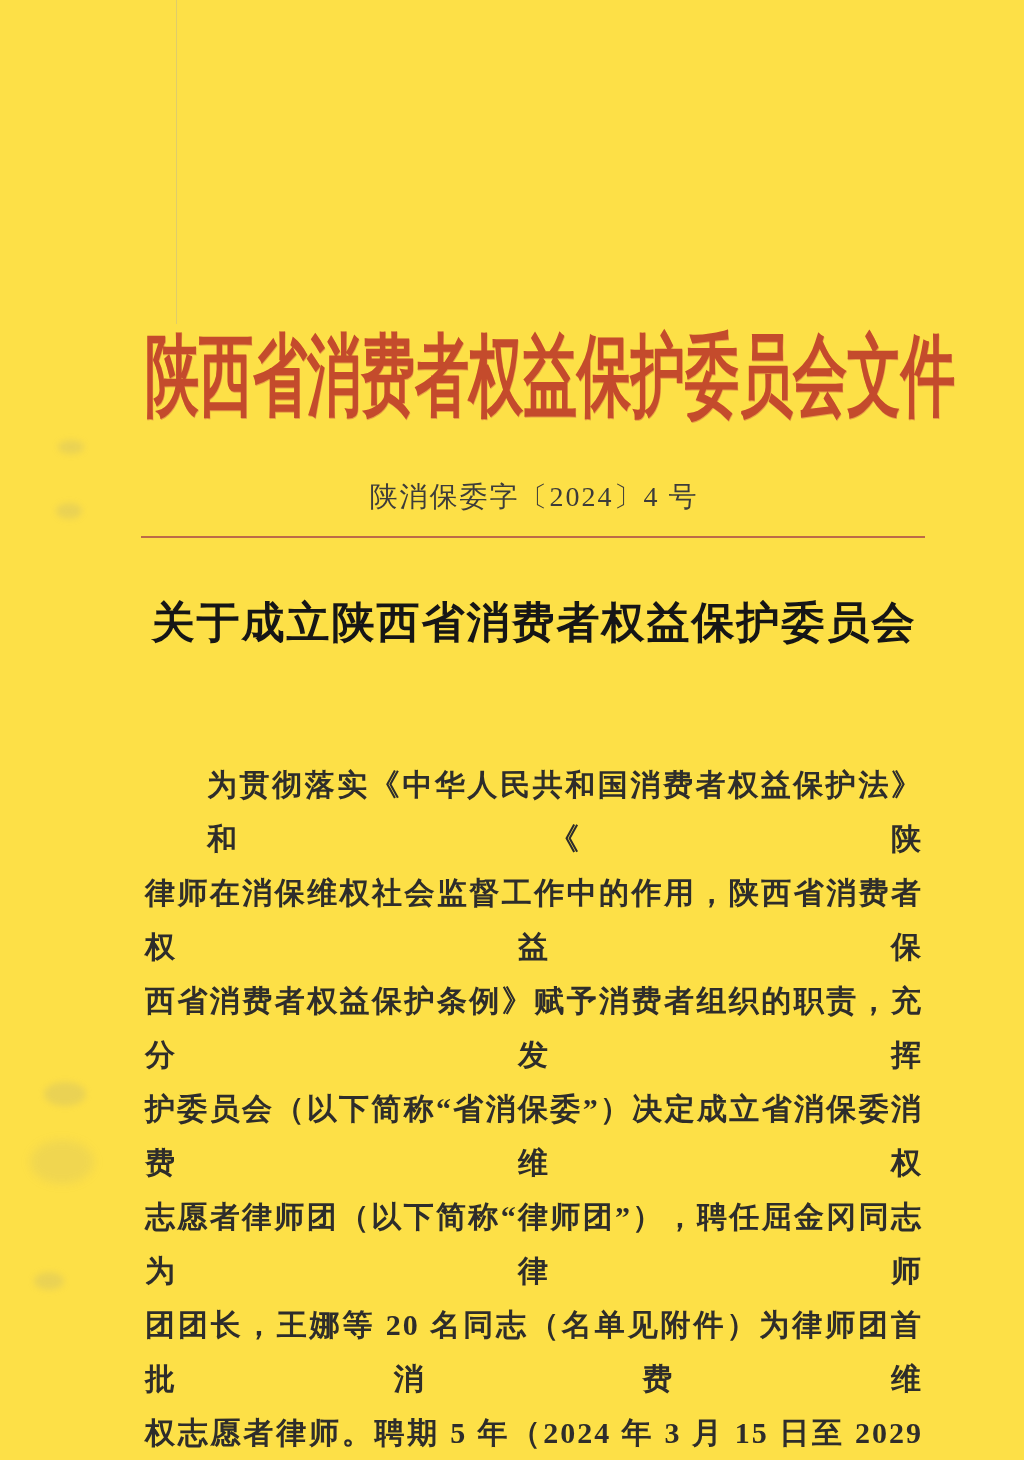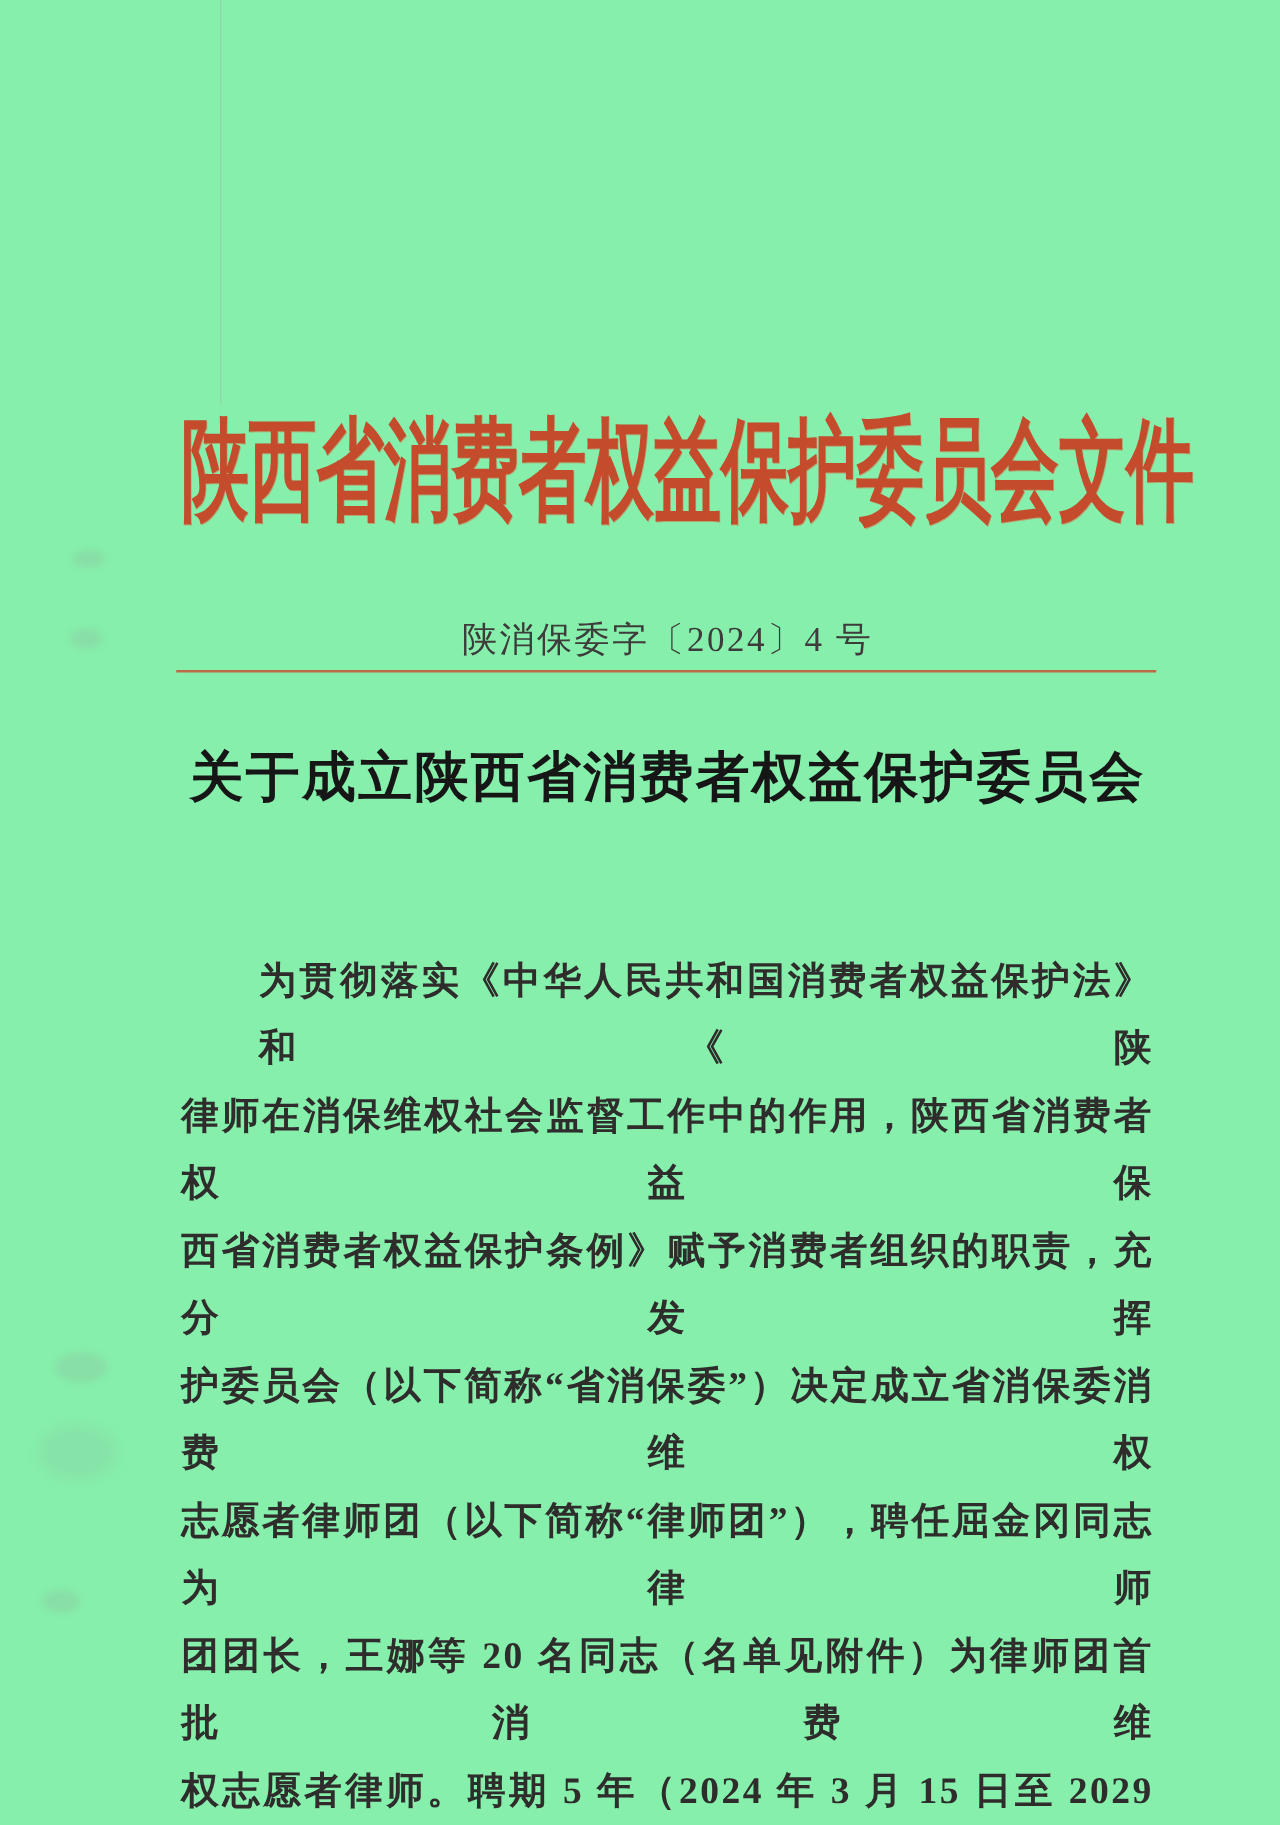--- a/index.html
+++ b/index.html
@@ -7,21 +7,21 @@
     width: 1024px;
     height: 1460px;
     background: #fdfdfc;
     font-family: "Liberation Serif", "DejaVu Serif", serif;
     overflow: hidden;
   }
   .page {
     position: relative;
     width: 1024px;
     height: 1460px;
-    background: #86efac;
+    background: #fde047;
   }
   
   .crease {
     position: absolute;
     left: 176px; top: 0;
     width: 1px; height: 324px;
     background: rgba(170,170,170,0.35);
   }
   .smudge {
     position: absolute;
@@ -53,21 +53,21 @@
     line-height: 1;
     letter-spacing: 0px;
     color: #c44b2c;
     transform: scaleY(1.65);
     transform-origin: top center;
     text-shadow: 0.5px 0.5px 0 rgba(214,110,70,0.55);
     white-space: nowrap;
   }
   .doc-number {
     position: absolute;
-    top: 493px;
+    top: 478px;
     left: 0;
     width: 100%;
     text-align: center;
     font-size: 28px;
     letter-spacing: 2px;
     color: #3d3c3a;
   }
   .divider {
     position: absolute;
     top: 536px;

